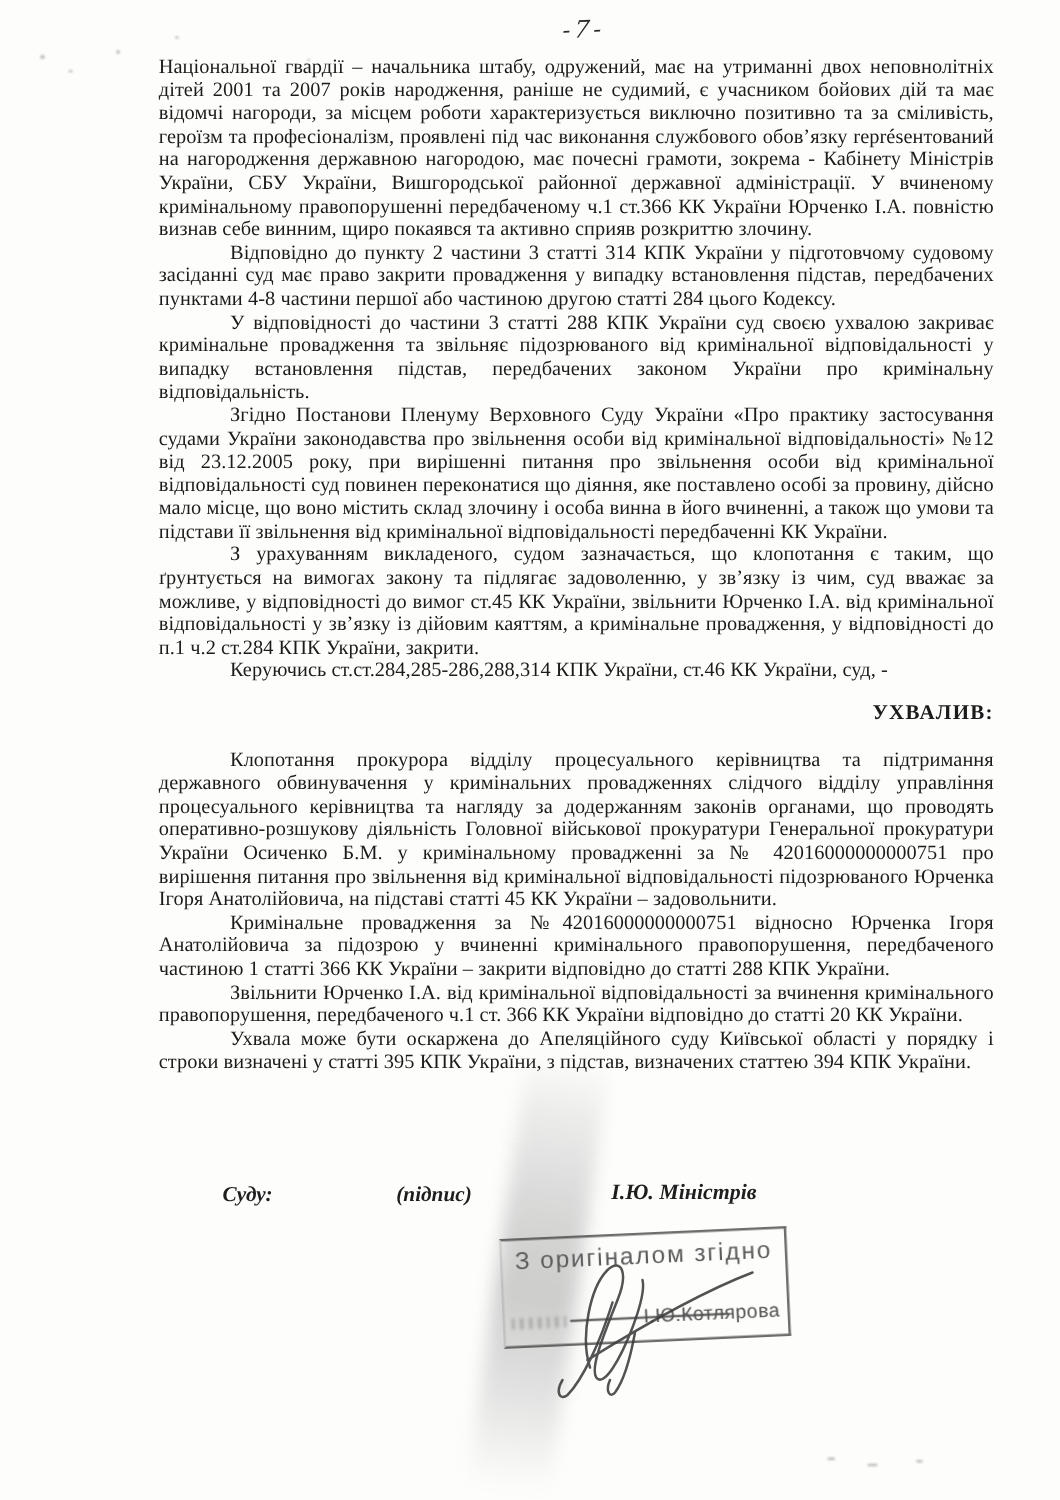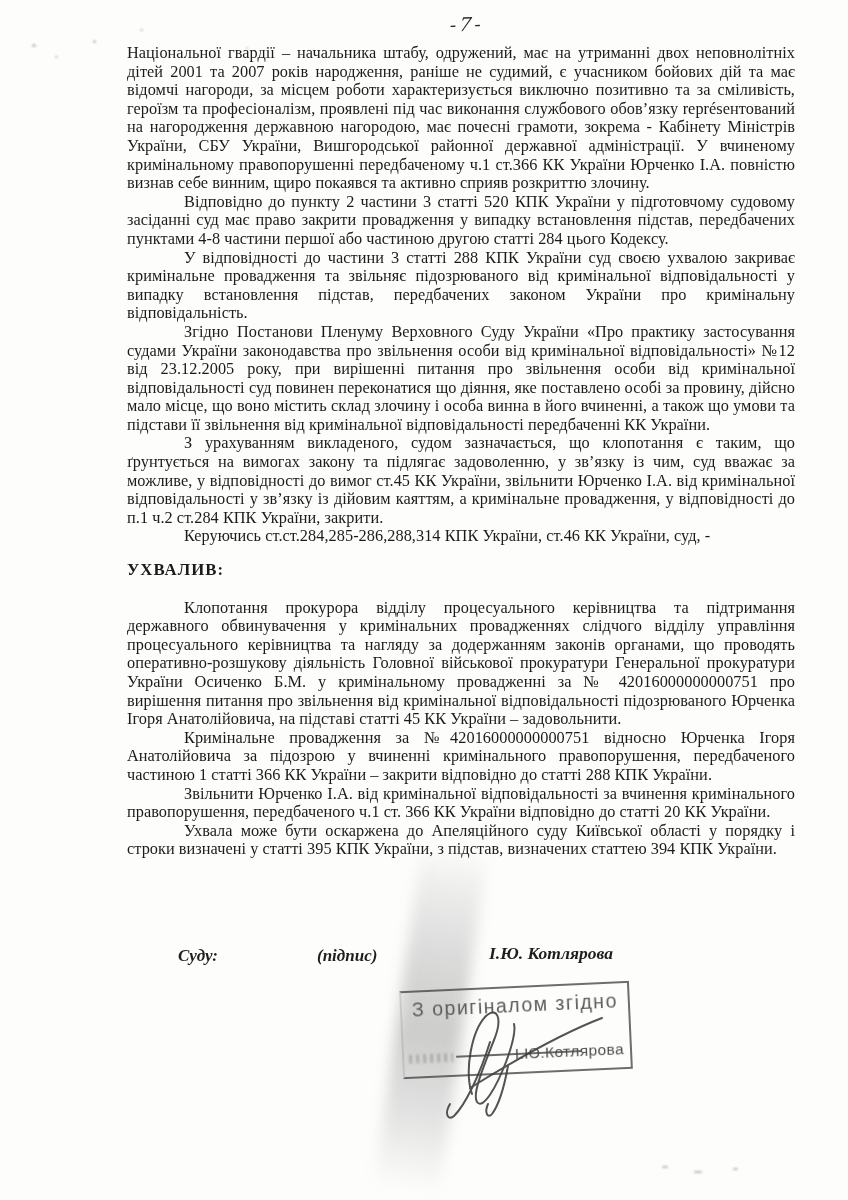--- a/index.html
+++ b/index.html
@@ -37,21 +37,21 @@
     width: 668px;
     font-size: 16.3px;
     line-height: 18.6px;
     text-align: justify;
     letter-spacing: 0.05px;
   }
   .content p { margin: 0; text-indent: 57px; }
   .content p.continuation { text-indent: 0; }
 
   .heading {
-    text-align: left;
+    text-align: right;
     text-indent: 0 !important;
     font-weight: bold;
     font-size: 16.8px;
     letter-spacing: 1px;
     margin: 15px 0 19px 0 !important;
   }
 
   
   .sig-item {
     position: absolute;
@@ -174,37 +174,37 @@
   <span class="speck s2"></span>
   <span class="speck s3"></span>
   <span class="speck s4"></span>
   <span class="speck s5"></span>
   <span class="speck s6"></span>
   <span class="speck s7"></span>
   <span class="speck s8"></span>
 
   <div class="content">
     <p class="continuation">Національної гвардії – начальника штабу, одружений, має на утриманні двох неповнолітніх дітей 2001 та 2007 років народження, раніше не судимий, є учасником бойових дій та має відомчі нагороди, за місцем роботи характеризується виключно позитивно та за сміливість, героїзм та професіоналізм, проявлені під час виконання службового обов’язку représентований на нагородження державною нагородою, має почесні грамоти, зокрема - Кабінету Міністрів України, СБУ України, Вишгородської районної державної адміністрації. У вчиненому кримінальному правопорушенні передбаченому ч.1 ст.366 КК України Юрченко І.А. повністю визнав себе винним, щиро покаявся та активно сприяв розкриттю злочину.</p>
-    <p>Відповідно до пункту 2 частини 3 статті 520 КПК України у підготовчому судовому засіданні суд має право закрити провадження у випадку встановлення підстав, передбачених пунктами 4-8 частини першої або частиною другою статті 284 цього Кодексу.</p>
+    <p>Відповідно до пункту 2 частини 3 статті 314 КПК України у підготовчому судовому засіданні суд має право закрити провадження у випадку встановлення підстав, передбачених пунктами 4-8 частини першої або частиною другою статті 284 цього Кодексу.</p>
     <p>У відповідності до частини 3 статті 288 КПК України суд своєю ухвалою закриває кримінальне провадження та звільняє підозрюваного від кримінальної відповідальності у випадку встановлення підстав, передбачених законом України про кримінальну відповідальність.</p>
     <p>Згідно Постанови Пленуму Верховного Суду України «Про практику застосування судами України законодавства про звільнення особи від кримінальної відповідальності» №12 від 23.12.2005 року, при вирішенні питання про звільнення особи від кримінальної відповідальності суд повинен переконатися що діяння, яке поставлено особі за провину, дійсно мало місце, що воно містить склад злочину і особа винна в його вчиненні, а також що умови та підстави її звільнення від кримінальної відповідальності передбаченні КК України.</p>
     <p>З урахуванням викладеного, судом зазначається, що клопотання є таким, що ґрунтується на вимогах закону та підлягає задоволенню, у зв’язку із чим, суд вважає за можливе, у відповідності до вимог ст.45 КК України, звільнити Юрченко І.А. від кримінальної відповідальності у зв’язку із дійовим каяттям, а кримінальне провадження, у відповідності до п.1 ч.2 ст.284 КПК України, закрити.</p>
     <p>Керуючись ст.ст.284,285-286,288,314 КПК України, ст.46 КК України, суд, -</p>
 
     <p class="heading">УХВАЛИВ:</p>
 
     <p>Клопотання прокурора відділу процесуального керівництва та підтримання державного обвинувачення у кримінальних провадженнях слідчого відділу управління процесуального керівництва та нагляду за додержанням законів органами, що проводять оперативно-розшукову діяльність Головної військової прокуратури Генеральної прокуратури України Осиченко Б.М. у кримінальному провадженні за № 42016000000000751 про вирішення питання про звільнення від кримінальної відповідальності підозрюваного Юрченка Ігоря Анатолійовича, на підставі статті 45 КК України – задовольнити.</p>
     <p>Кримінальне провадження за №42016000000000751 відносно Юрченка Ігоря Анатолійовича за підозрою у вчиненні кримінального правопорушення, передбаченого частиною 1 статті 366 КК України – закрити відповідно до статті 288 КПК України.</p>
     <p>Звільнити Юрченко І.А. від кримінальної відповідальності за вчинення кримінального правопорушення, передбаченого ч.1 ст. 366 КК України відповідно до статті 20 КК України.</p>
     <p>Ухвала може бути оскаржена до Апеляційного суду Київської області у порядку і строки визначені у статті 395 КПК України, з підстав, визначених статтею 394 КПК України.</p>
   </div>
 
   <span class="sig-item sig-label">Суду:</span>
   <span class="sig-item sig-note">(підпис)</span>
-  <span class="sig-item sig-name">І.Ю. Котлярова</span>
+  <span class="sig-item sig-name">І.Ю. Міністрів</span>
 
   <div class="smudge"></div>
 
   <div class="stamp">
     <div class="stamp-text">З оригіналом згідно</div>
     <div class="stamp-ghost"></div>
     <div class="stamp-line"></div>
     <div class="stamp-name">І.Ю.Котлярова</div>
   </div>
 

